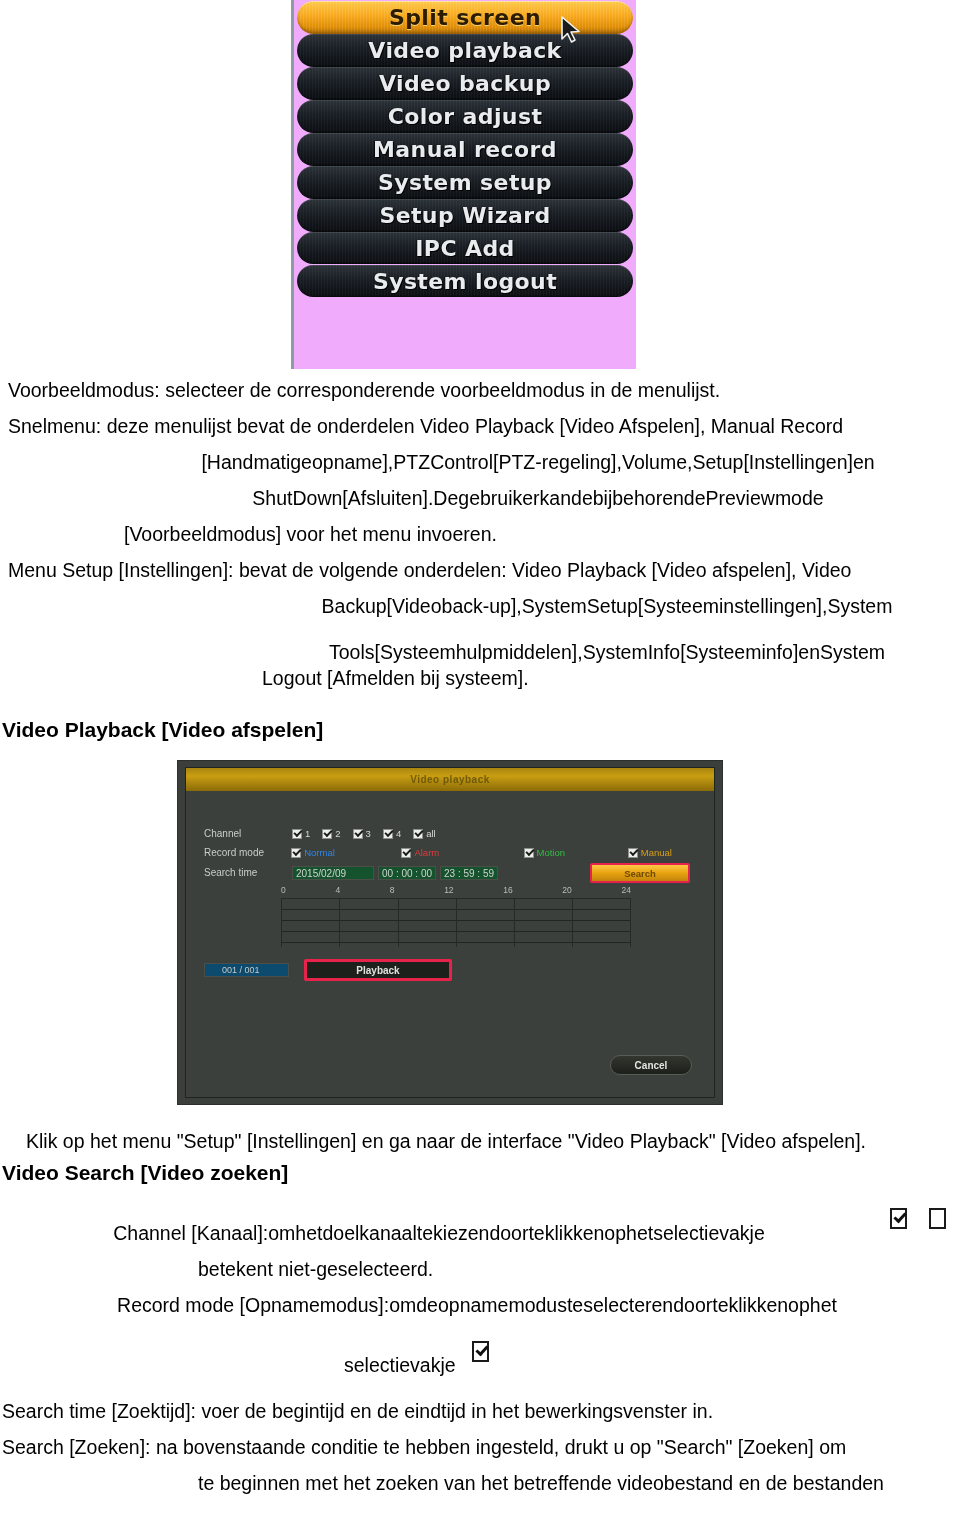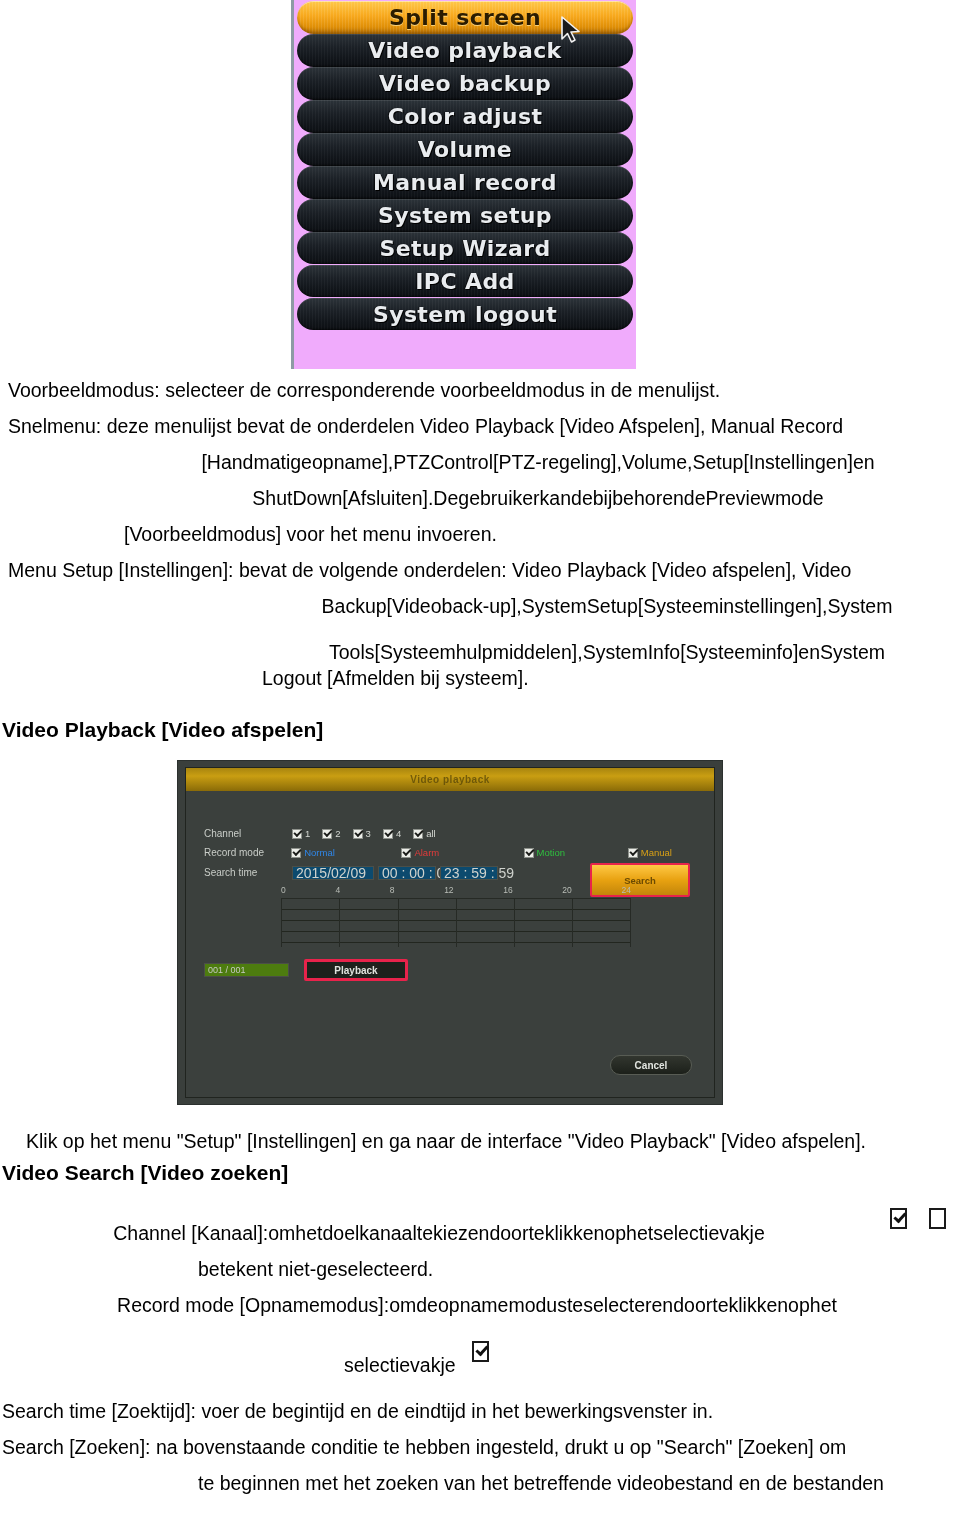--- a/index.html
+++ b/index.html
@@ -171,34 +171,34 @@
     filter: blur(0.6px);
     white-space: nowrap;
   }
   .c-normal { color: #2f86e8; }
   .c-alarm  { color: #e23b3b; }
   .c-motion { color: #2fbf3f; }
   .c-manual { color: #d8a016; }
   .c-plain  { color: #d5d8d3; }
 
   .field {
-    font-size: 14px;
+    font-size: 10px;
     color: #cfd2cd;
-    background: #0c4a6e;
+    background: #14532d;
     border: 1px solid #4b4f48;
     padding: 0 3px;
     height: 14px;
     line-height: 13px;
     filter: blur(0.6px);
     white-space: nowrap;
   }
   .search-btn {
     position: absolute;
     right: 24px; top: 72px;
-    width: 100px; height: 34px;
+    width: 100px; height: 20px;
     background: linear-gradient(180deg, #ffc845 0%, #e8a211 50%, #c2850a 100%);
     border: 2px solid #e8234b;
     border-radius: 2px;
     display: flex; align-items: center; justify-content: center;
     font-size: 9.5px; font-weight: bold; color: #6b4a02;
     filter: blur(0.4px);
   }
   .timeline {
     position: absolute;
     left: 95px; top: 94px;
@@ -212,36 +212,36 @@
   .tl-grid {
     position: absolute; left: 0; top: 13px; right: 0; bottom: 0;
     border-top: 1px solid #262a25;
   }
   .tl-line { position: absolute; left: 0; right: 0; height: 1px; background: #22261f; }
   .tl-vline { position: absolute; top: 0; bottom: 0; width: 1px; background: #262a25; }
 
   .playback-btn {
     position: absolute;
     left: 118px; top: 168px;
-    width: 104px; height: 22px;
+    width: 148px; height: 22px;
     background: #1d211c;
     border: 3px solid #e8234b;
     border-radius: 2px;
     display: flex; align-items: center; justify-content: center;
     font-size: 10px; font-weight: bold; color: #dfe2dd;
     filter: blur(0.4px);
   }
   .small-field {
     position: absolute;
     left: 18px; top: 172px;
     width: 85px; height: 14px;
-    background: #4d7c0f;
+    background: #0c4a6e;
     border: 1px solid #4b4f48;
     font-size: 9px; color: #c7cac5;
-    line-height: 13px; padding-left: 3px;
+    line-height: 13px; padding-left: 17px;
     filter: blur(0.7px);
   }
   .cancel-btn {
     position: absolute;
     right: 22px; bottom: 22px;
     width: 82px; height: 20px;
     background: linear-gradient(180deg, #32362f 0%, #1c201a 100%);
     border: 1px solid #585c54;
     border-radius: 10px;
     display: flex; align-items: center; justify-content: center;
@@ -277,23 +277,20 @@
       <span class="menu-label">Split screen</span>
     </div>
     <div class="menu-item">
       <span class="menu-label">Video playback</span>
     </div>
     <div class="menu-item">
       <span class="menu-label">Video backup</span>
     </div>
     <div class="menu-item">
       <span class="menu-label">Color adjust</span>
-    </div>
-    <div class="menu-item">
-      <span class="menu-label">Volume</span>
     </div>
     <div class="menu-item">
       <span class="menu-label">Manual record</span>
     </div>
     <div class="menu-item">
       <span class="menu-label">System setup</span>
     </div>
     <div class="menu-item">
       <span class="menu-label">Setup Wizard</span>
     </div>

